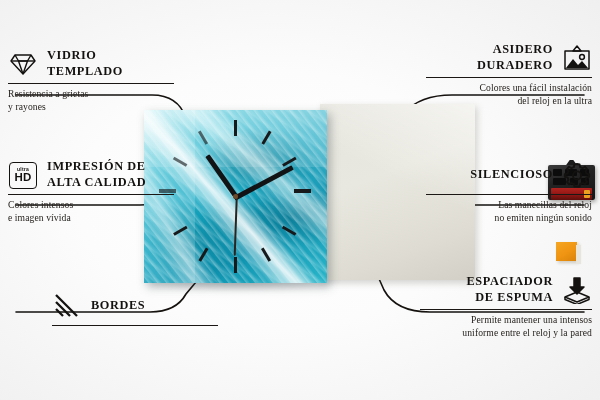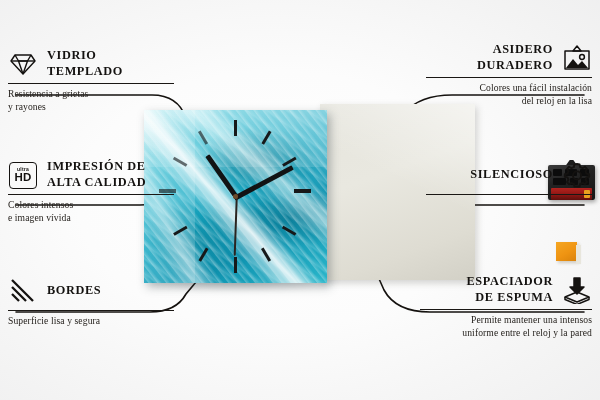--- a/index.html
+++ b/index.html
@@ -388,39 +388,36 @@
         <div>ALTA CALIDAD</div>
       </div>
     </div>
     <div class="f-rule"></div>
     <div class="f-sub">
       <div>Colores intensos</div>
       <div>e imagen vívida</div>
     </div>
   </div>
 
-  <div class="feature left" style="top:273px;">
+  <div class="feature left" style="top:288px;margin-left:44px;">
     <div class="f-head">
       <div class="f-icon">
         <svg width="28" height="26" viewBox="0 0 28 26">
           <g stroke="currentColor" stroke-width="2.3" stroke-linecap="butt">
             <path d="M3 2 L24 23"></path>
             <path d="M3 9 L17 23"></path>
             <path d="M3 16 L10 23"></path>
           </g>
         </svg>
       </div>
       <div class="f-title">
         <div>BORDES</div>
       </div>
     </div>
     <div class="f-rule"></div>
-    <div class="f-sub">
-      <div>Superficie lisa y segura</div>
-    </div>
   </div>
 
   <div class="feature right" style="top:40px;">
     <div class="f-head">
       <div class="f-icon">
         <svg width="30" height="27" viewBox="0 0 30 27">
           <g fill="none" stroke="currentColor" stroke-width="1.5" stroke-linejoin="round">
             <path d="M15 1 L11 6 H19 Z"></path>
             <rect x="3" y="6" width="24" height="18"></rect>
             <circle cx="20" cy="12" r="2.4"></circle>
@@ -429,21 +426,21 @@
         </svg>
       </div>
       <div class="f-title">
         <div>ASIDERO</div>
         <div>DURADERO</div>
       </div>
     </div>
     <div class="f-rule"></div>
     <div class="f-sub">
       <div>Colores una fácil instalación</div>
-      <div>del reloj en la lisa</div>
+      <div>del reloj en la ultra</div>
     </div>
   </div>
 
   <div class="feature right" style="top:157px;">
     <div class="f-head">
       <div class="f-icon">
         <svg width="28" height="28" viewBox="0 0 28 28">
           <g fill="none" stroke="currentColor" stroke-width="1.9" stroke-linejoin="round">
             <path d="M14 3 L16.6 3.5 L17.2 6.2 L19.6 7.2 L21.9 5.7 L24 8 L22.5 10.2 L23.5 12.6 L26.2 13.2
                      L26.2 15.8 L23.5 16.4 L22.5 18.8 L24 21 L21.9 23.3 L19.6 21.8 L17.2 22.8 L16.6 25.5
@@ -451,20 +448,24 @@
                      L1.8 15.8 L1.8 13.2 L4.5 12.6 L5.5 10.2 L4 8 L6.1 5.7 L8.4 7.2 L10.8 6.2 L11.4 3.5 Z"></path>
             <circle cx="14" cy="14.5" r="4.1"></circle>
           </g>
         </svg>
       </div>
       <div class="f-title">
         <div>SILENCIOSO</div>
       </div>
     </div>
     <div class="f-rule"></div>
+    <div class="f-sub">
+      <div>Las manecillas del reloj</div>
+      <div>no emiten ningún sonido</div>
+    </div>
   </div>
 
   <div class="feature right" style="top:272px; width:172px;">
     <div class="f-head">
       <div class="f-icon">
         <svg width="28" height="28" viewBox="0 0 28 28">
           <g fill="none" stroke="currentColor" stroke-width="1.5" stroke-linejoin="round">
             <path d="M11 2 H17 V11 H21 L14 18 L7 11 H11 Z" fill="currentColor"></path>
             <path d="M14 16 L26 21 L14 26 L2 21 Z"></path>
             <path d="M2 21 V23.5 L14 28.5 L26 23.5 V21"></path>

